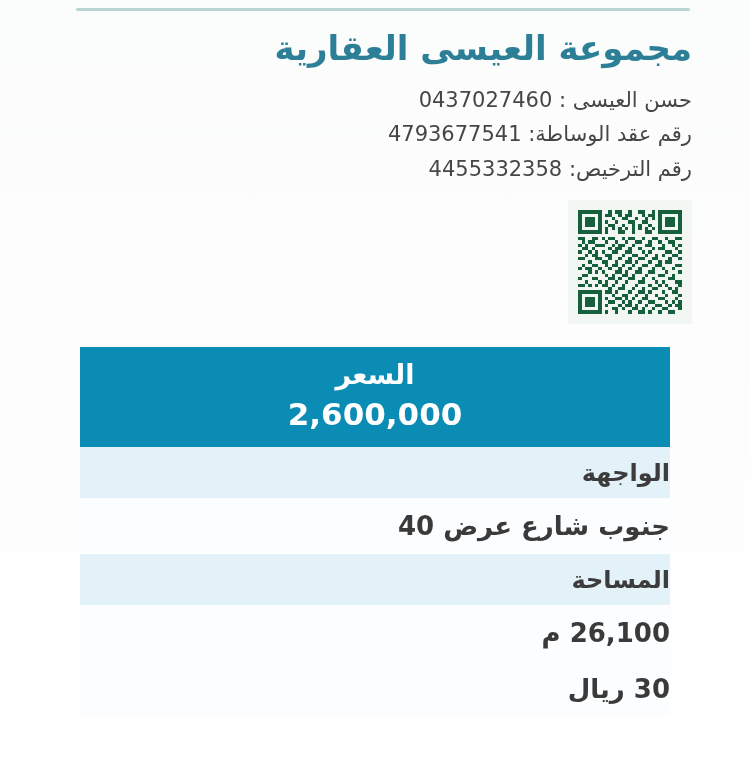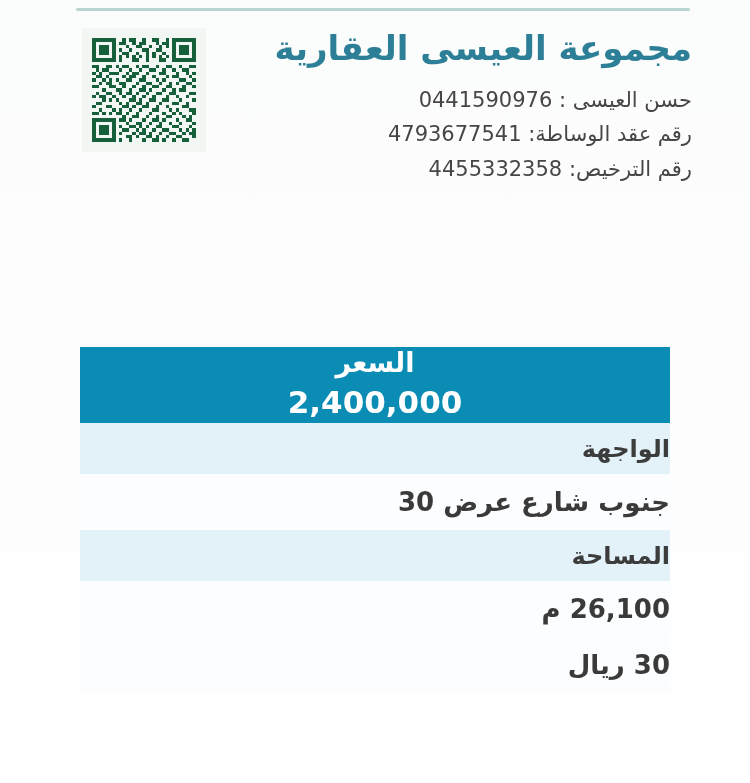--- a/index.html
+++ b/index.html
@@ -36,21 +36,21 @@
   }
 
   
   .header {
     position: absolute;
     top: 24px;
     left: 0;
     width: 750px;
     height: 300px;
     display: flex;
-    flex-direction: row;
+    flex-direction: column;
     align-items: flex-start;
     box-sizing: border-box;
     padding: 0 58px 0 82px;
   }
 
   .header-text {
     flex: 1 1 auto;
     text-align: right;
     direction: rtl;
     padding-top: 4px;
@@ -112,21 +112,21 @@
     width: 590px;
     box-sizing: border-box;
   }
 
   .price-banner {
     background: #0b8cb5;
     color: #ffffff;
     text-align: center;
     padding: 12px 0 16px 0;
     box-sizing: border-box;
-    height: 76px;
+    height: 100px;
     display: flex;
     flex-direction: column;
     justify-content: center;
     align-items: center;
   }
   .price-label {
     font-size: 27px;
     font-weight: bold;
     line-height: 1.25;
     margin-bottom: 4px;
@@ -165,21 +165,21 @@
 <body>
 
 <div class="card">
 
   <div class="top-rule"></div>
 
   <div class="header">
 
     <div class="header-text">
       <div class="brand-title">مجموعة العيسى العقارية</div>
-      <div class="meta-line">حسن العيسى : 0441590976</div>
+      <div class="meta-line">حسن العيسى : 0437027460</div>
       <div class="meta-line">رقم عقد الوساطة: 4793677541</div>
       <div class="meta-line">رقم الترخيص: 4455332358</div>
     </div>
 
     <div class="qr-wrap">
       <svg viewBox="0 0 33 33" shape-rendering="crispEdges" aria-hidden="true">
         <rect width="33" height="33" fill="#f2f7f4"></rect>
         <g fill="#16603c">
 
           <rect x="1" y="1" width="7" height="1"></rect>
@@ -443,28 +443,28 @@
         </g>
       </svg>
     </div>
 
   </div>
 
   <div class="table">
 
     <div class="price-banner">
       <div class="price-label">السعر</div>
-      <div class="price-value">2,400,000</div>
+      <div class="price-value">2,600,000</div>
     </div>
 
     <div class="row label">
       <span>الواجهة</span>
     </div>
     <div class="row value">
-      <span class="val-inner">جنوب شارع عرض 30</span>
+      <span class="val-inner">جنوب شارع عرض 40</span>
     </div>
 
     <div class="row label">
       <span>المساحة</span>
     </div>
     <div class="row value">
       <span class="val-inner">26,100 م</span>
     </div>
 
     <div class="row value">

